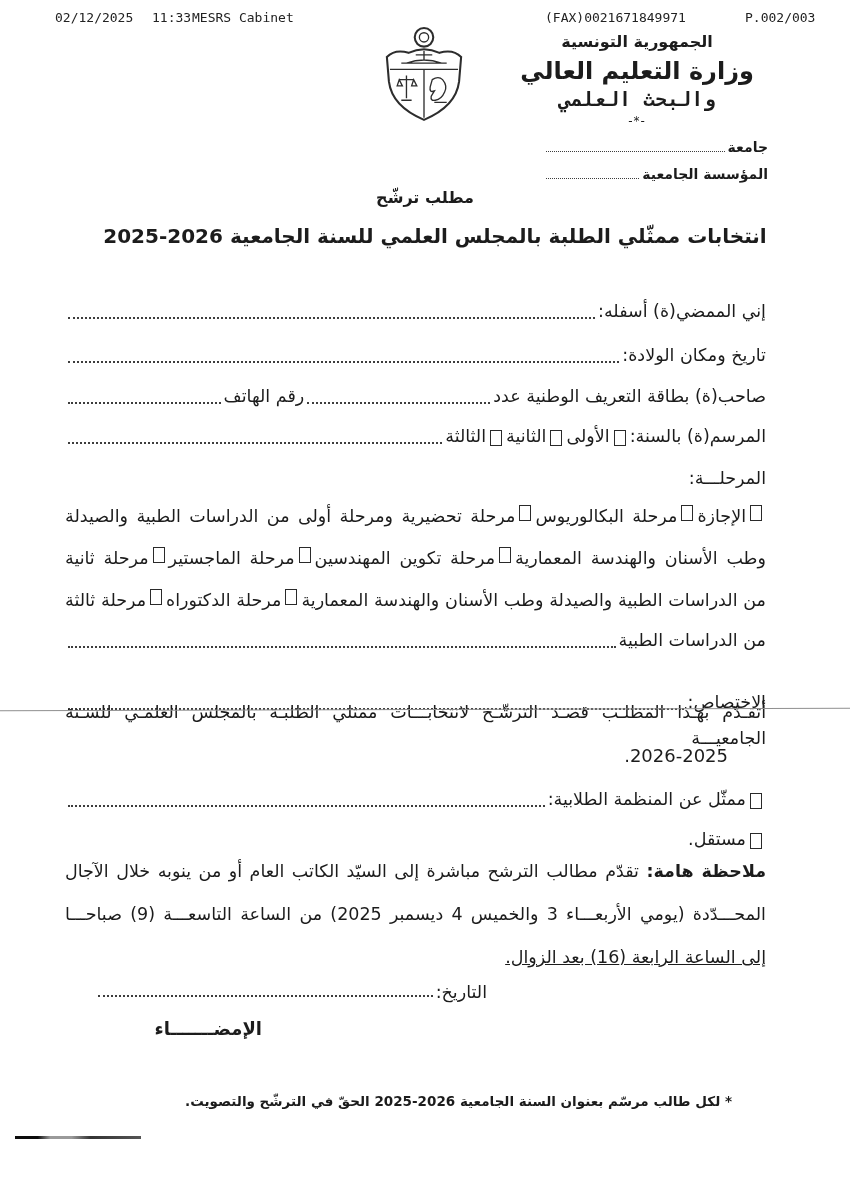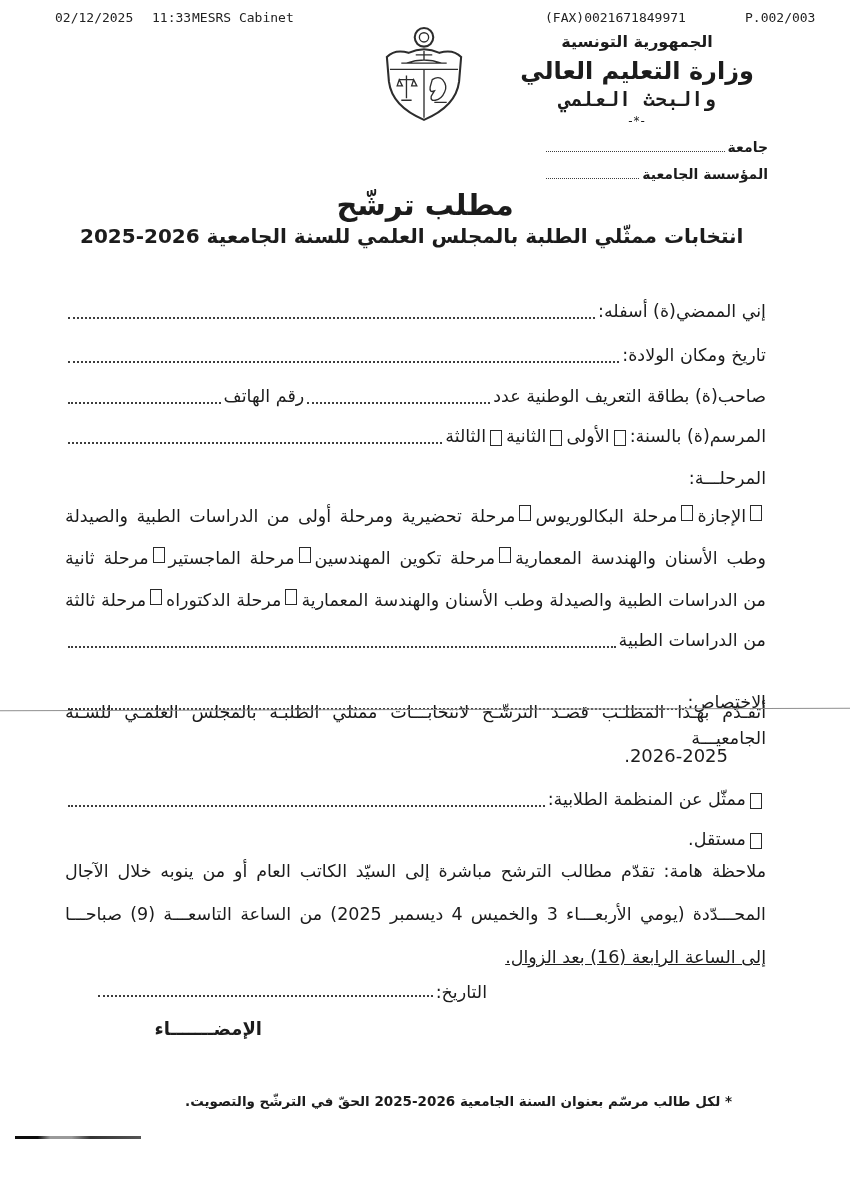--- a/index.html
+++ b/index.html
@@ -42,25 +42,25 @@
     display: flex; align-items: flex-end; font-size: 14px; font-weight: bold;
   }
   .lh-univ { top: 139px; width: 225px; }
   .lh-inst { top: 166px; width: 225px; }
   .lh-fill-line .dots { border-bottom-width: 1.5px; margin-bottom: 3px; }
 
   
   .doc-title {
     position: absolute; top: 188px; left: 0; right: 0;
     text-align: center; direction: rtl;
-    font-size: 29px; font-weight: bold;
+    font-size: 16px; font-weight: bold;
   }
   .doc-subtitle {
     position: absolute; top: 224px; left: 80px; right: 60px;
-    text-align: left; direction: rtl;
+    text-align: center; direction: rtl;
     font-size: 20px; font-weight: bold; white-space: nowrap;
   }
 
   
   .line {
     position: absolute; right: 84px; left: 65px;
     direction: rtl; font-size: 17.5px; line-height: 26px;
   }
   .flexline { display: flex; align-items: flex-end; }
   .flexline .t { white-space: nowrap; }
@@ -69,21 +69,21 @@
     border-bottom: 2px dotted #3d3d3d;
     margin: 0 3px 5px 3px;
     min-width: 14px;
   }
   .justify { text-align: justify; text-align-last: justify; }
   .cb {
     display: inline-block; width: 12px; height: 16px;
     border: 1.6px solid #2a2a2a; background: #fff;
     vertical-align: -2px; margin: 0 4px 3px 4px; flex: 0 0 auto;
   }
-  .bold { font-weight: normal; }
+  .bold { font-weight: bold; }
   .year-line { white-space: nowrap; }
   .indent-line { text-align: right; padding-right: 38px; font-size: 18px; }
   .right-line { text-align: right; text-decoration: underline; }
 
   .date-line { position: absolute; right: 363px; left: 95px; direction: rtl;
     display: flex; align-items: flex-end; font-size: 17.5px; }
   .sig-line { position: absolute; right: 588px; direction: rtl;
     font-size: 18px; font-weight: bold; white-space: nowrap; }
   .footnote { position: absolute; right: 118px; direction: rtl;
     font-size: 13.5px; font-weight: bold; white-space: nowrap; }

